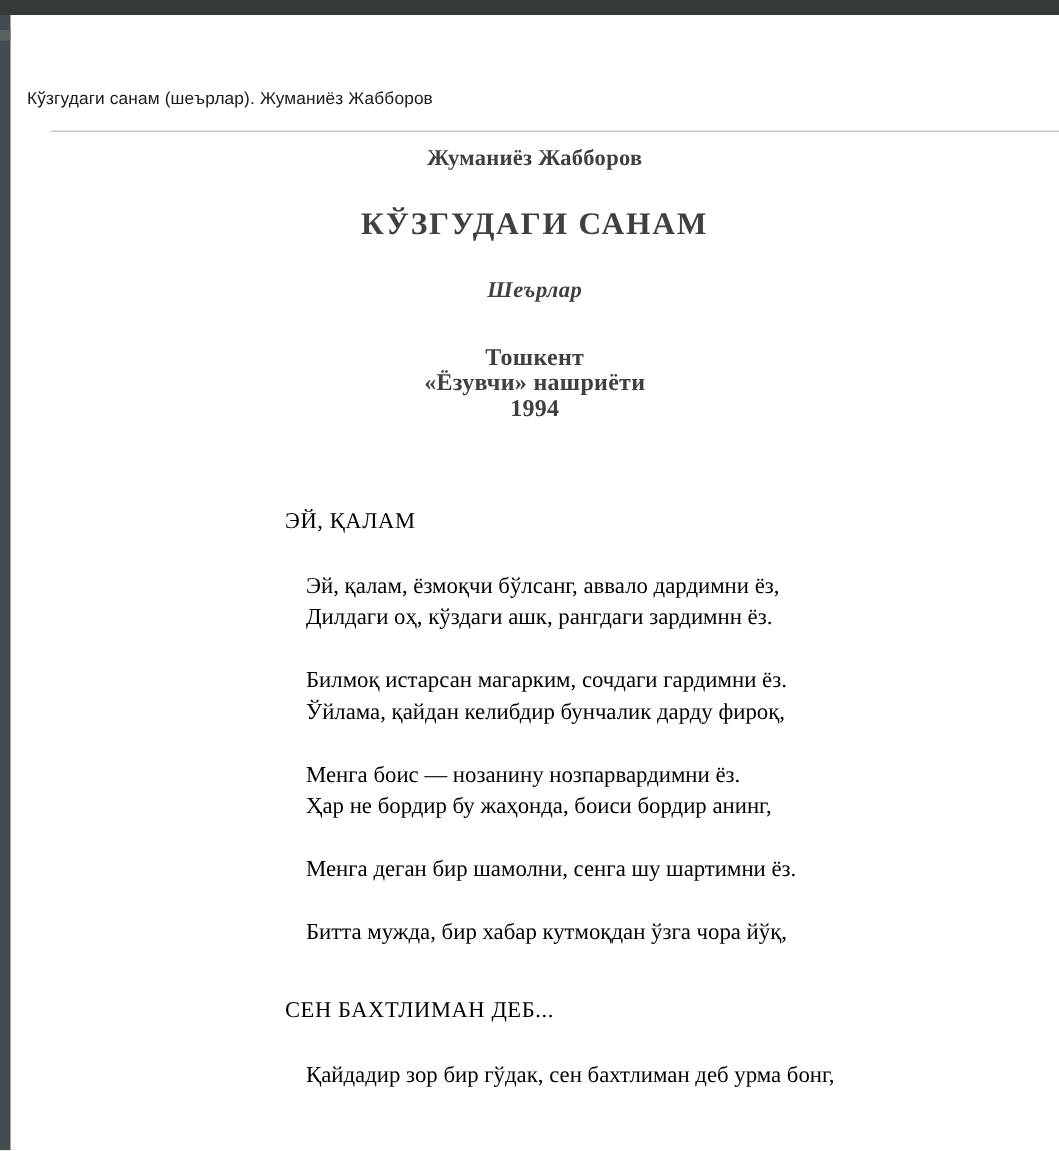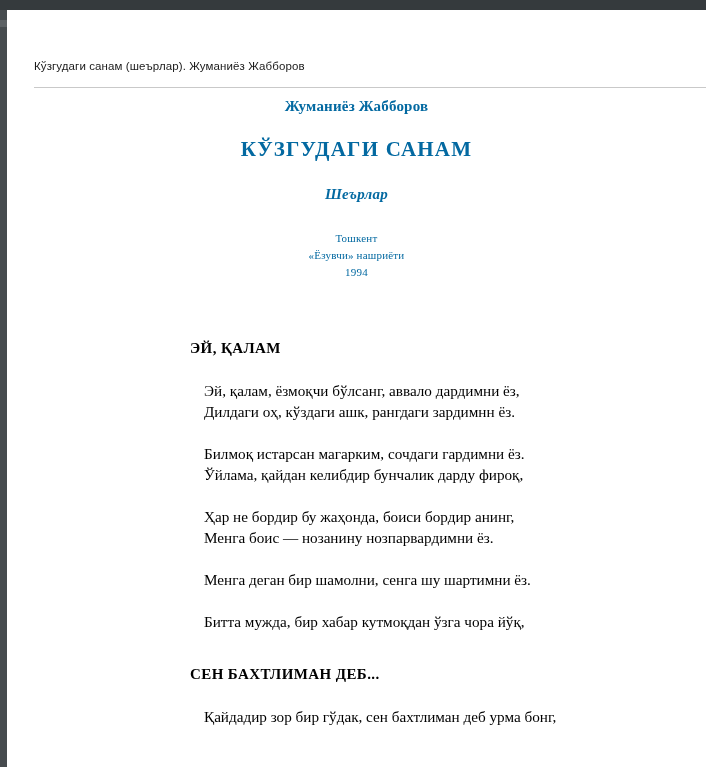--- a/index.html
+++ b/index.html
@@ -57,21 +57,21 @@
     left: 7px;
     width: 699px;
     height: 757px;
     background: #ffffff;
   }
 
   
   .running-head {
     position: absolute;
     top: 50px;
-    left: 27px;
+    left: 11px;
     font-family: "Liberation Sans", "DejaVu Sans", sans-serif;
     font-size: 11.5px;
     color: #1a1a1a;
     white-space: nowrap;
     letter-spacing: 0.1px;
   }
 
   .head-rule {
     position: absolute;
     top: 77px;
@@ -81,21 +81,21 @@
     background: #c9c9c9;
   }
 
   
   .front-matter {
     position: absolute;
     top: 88px;
     left: 0;
     width: 699px;
     text-align: center;
-    color: #0369a1;
+    color: #404040;
   }
 
   .fm-author {
     font-size: 15px;
     font-weight: bold;
     letter-spacing: 0.2px;
   }
 
   .fm-title {
     margin-top: 22px;
@@ -107,40 +107,40 @@
   .fm-subtitle {
     margin-top: 24px;
     font-size: 15px;
     font-weight: bold;
     font-style: italic;
     letter-spacing: 0.3px;
   }
 
   .fm-imprint {
     margin-top: 27px;
-    font-size: 11px;
-    font-weight: normal;
+    font-size: 16px;
+    font-weight: bold;
     line-height: 17px;
     letter-spacing: 0.2px;
   }
 
   
   .body-col {
     position: absolute;
     top: 330px;
     left: 179px;
     width: 500px;
     color: #000000;
   }
 
   .poem + .poem { margin-top: 34px; }
 
   .poem-title {
     font-size: 15px;
-    font-weight: bold;
+    font-weight: normal;
     letter-spacing: 0.4px;
     margin-bottom: 23px;
     padding-left: 4px;
   }
 
   .stanza {
     font-size: 15.2px;
     line-height: 21px;
     margin-bottom: 21px;
     white-space: nowrap;
@@ -183,22 +183,22 @@
           <div class="poem-title">ЭЙ, ҚАЛАМ</div>
           <div class="stanza">
             <span class="line">Эй, қалам, ёзмоқчи бўлсанг, аввало дардимни ёз,</span>
             <span class="line">Дилдаги оҳ, кўздаги ашк, рангдаги зардимнн ёз.</span>
           </div>
           <div class="stanza">
             <span class="line">Билмоқ истарсан магарким, сочдаги гардимни ёз.</span>
             <span class="line">Ўйлама, қайдан келибдир бунчалик дарду фироқ,</span>
           </div>
           <div class="stanza">
+            <span class="line">Менга боис — нозанину нозпарвардимни ёз.</span>
             <span class="line">Ҳар не бордир бу жаҳонда, боиси бордир анинг,</span>
-            <span class="line">Менга боис — нозанину нозпарвардимни ёз.</span>
           </div>
           <div class="stanza">
             <span class="line">Менга деган бир шамолни, сенга шу шартимни ёз.</span>
           </div>
           <div class="stanza">
             <span class="line">Битта мужда, бир хабар кутмоқдан ўзга чора йўқ,</span>
           </div>
         </div>
         <div class="poem">
           <div class="poem-title">СЕН БАХТЛИМАН ДЕБ...</div>

